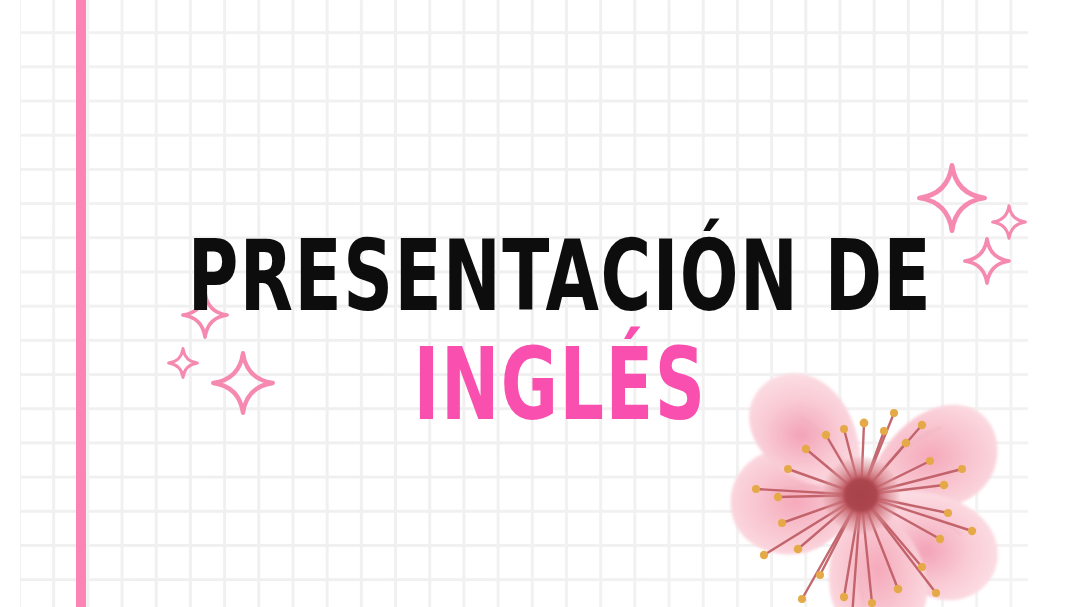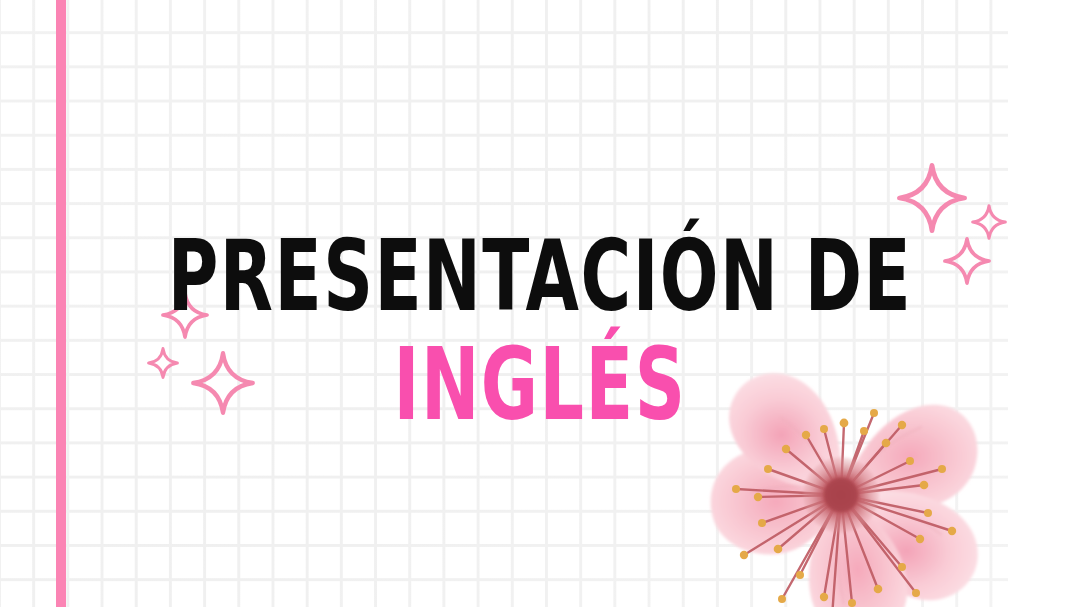--- a/index.html
+++ b/index.html
@@ -10,20 +10,21 @@
   body {
     font-family: "Liberation Sans", sans-serif;
   }
 
   #slide {
     position: relative;
     width: 1008px;
     height: 607px;
     overflow: hidden;
     background: #ffffff;
+    margin-left: 20px;
   }
 
   
   .grid-bg {
     position: absolute;
     inset: 0;
     background-color: #ffffff;
     background-image:
       linear-gradient(to right, #eeeeee 0px, #eeeeee 3px, rgba(255,255,255,0) 3px),
       linear-gradient(to bottom, #eeeeee 0px, #eeeeee 3px, rgba(255,255,255,0) 3px);

